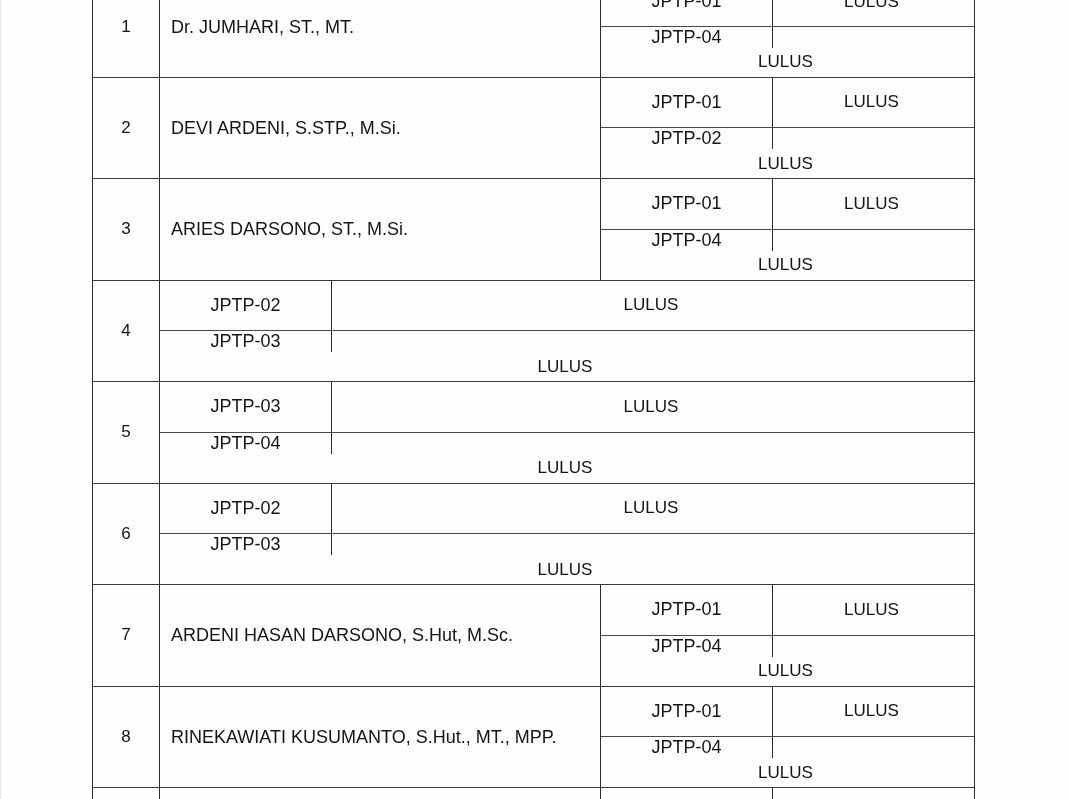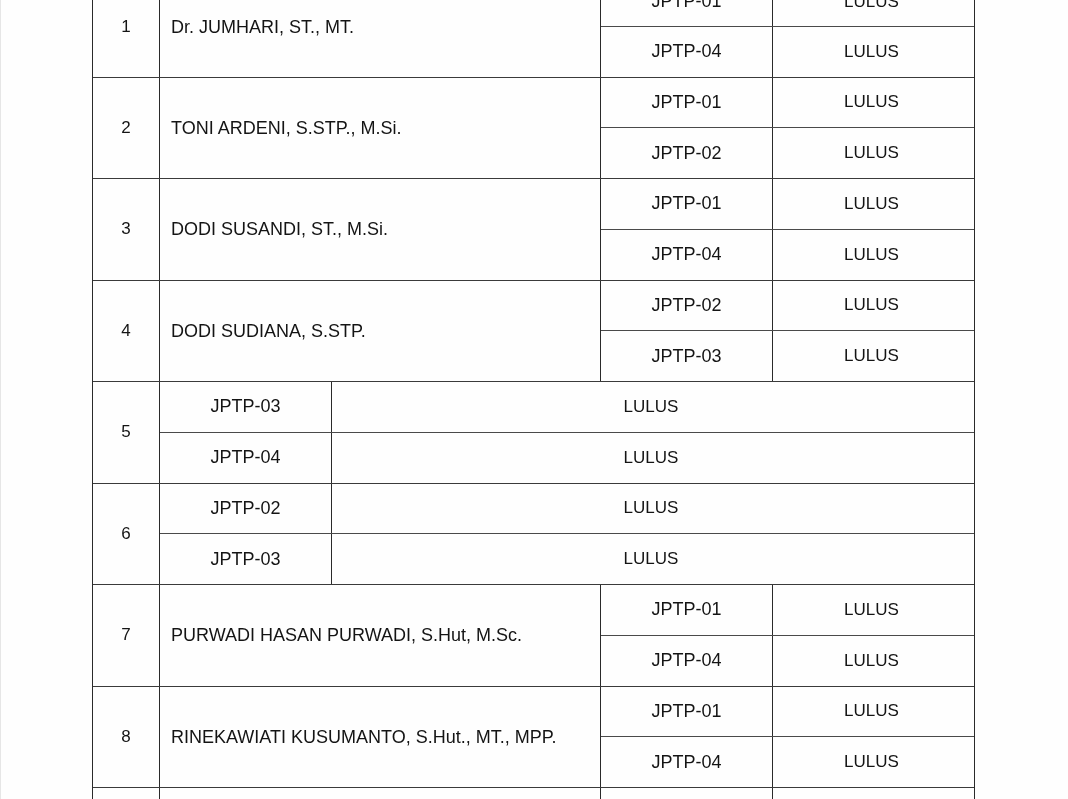--- a/index.html
+++ b/index.html
@@ -60,21 +60,21 @@
     .cell-sub {
       flex: 1;
       display: flex;
       flex-direction: column;
     }
     .subrow {
       flex: 1;
       display: flex;
       box-sizing: border-box;
     }
-    .subrow + .subrow { border-top: 1.5px solid #4a4a4a; }
+    .subrow + .subrow { border-top: 1.5px solid #4a4a4a; flex-direction: column; }
     .cell-jptp {
       width: 172px;
       border-right: 1.5px solid #2a2a2a;
       display: flex;
       align-items: center;
       justify-content: center;
       font-size: 18px;
       box-sizing: border-box;
     }
     .cell-status {
@@ -106,56 +106,53 @@
         <div class="subrow">
           <div class="cell-jptp">JPTP-04</div>
           <div class="cell-status">LULUS</div>
         </div>
       </div>
     </div>
 
     <div class="block">
       <div class="cell-no">2</div>
       <div class="cell-name">
-          <span>TONI ARDENI, S.STP., M.Si.</span>
+          <span>DEVI ARDENI, S.STP., M.Si.</span>
         </div>
       <div class="cell-sub">
         <div class="subrow">
           <div class="cell-jptp">JPTP-01</div>
           <div class="cell-status">LULUS</div>
         </div>
         <div class="subrow">
           <div class="cell-jptp">JPTP-02</div>
           <div class="cell-status">LULUS</div>
         </div>
       </div>
     </div>
 
     <div class="block">
       <div class="cell-no">3</div>
       <div class="cell-name">
-          <span>DODI SUSANDI, ST., M.Si.</span>
+          <span>ARIES DARSONO, ST., M.Si.</span>
         </div>
       <div class="cell-sub">
         <div class="subrow">
           <div class="cell-jptp">JPTP-01</div>
           <div class="cell-status">LULUS</div>
         </div>
         <div class="subrow">
           <div class="cell-jptp">JPTP-04</div>
           <div class="cell-status">LULUS</div>
         </div>
       </div>
     </div>
 
     <div class="block">
       <div class="cell-no">4</div>
-      <div class="cell-name">
-          <span>DODI SUDIANA, S.STP.</span>
-        </div>
       <div class="cell-sub">
         <div class="subrow">
           <div class="cell-jptp">JPTP-02</div>
           <div class="cell-status">LULUS</div>
         </div>
         <div class="subrow">
           <div class="cell-jptp">JPTP-03</div>
           <div class="cell-status">LULUS</div>
         </div>
       </div>
@@ -185,21 +182,21 @@
         <div class="subrow">
           <div class="cell-jptp">JPTP-03</div>
           <div class="cell-status">LULUS</div>
         </div>
       </div>
     </div>
 
     <div class="block">
       <div class="cell-no">7</div>
       <div class="cell-name">
-          <span>PURWADI HASAN PURWADI, S.Hut, M.Sc.</span>
+          <span>ARDENI HASAN DARSONO, S.Hut, M.Sc.</span>
         </div>
       <div class="cell-sub">
         <div class="subrow">
           <div class="cell-jptp">JPTP-01</div>
           <div class="cell-status">LULUS</div>
         </div>
         <div class="subrow">
           <div class="cell-jptp">JPTP-04</div>
           <div class="cell-status">LULUS</div>
         </div>

